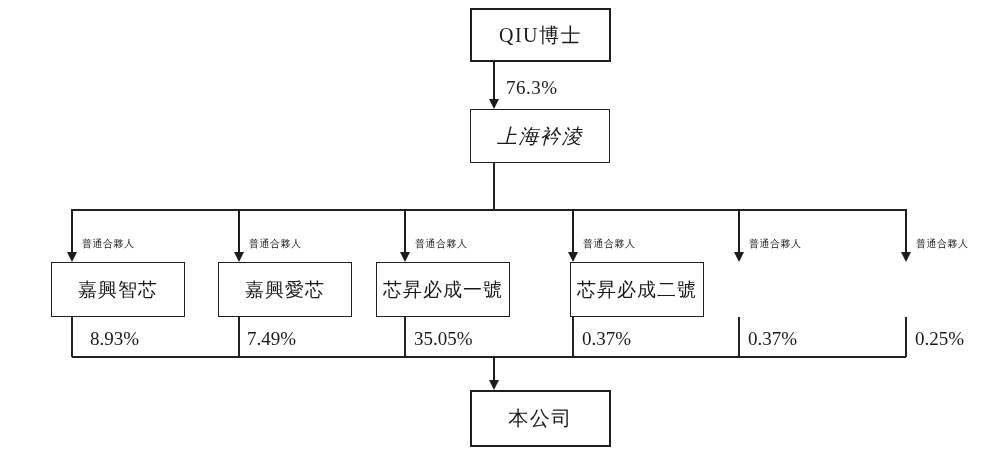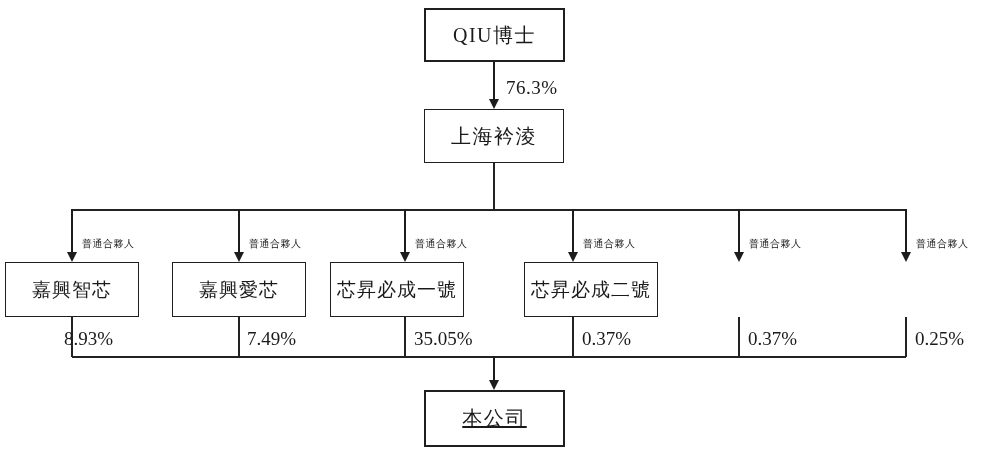--- a/index.html
+++ b/index.html
@@ -5,39 +5,39 @@
   * { margin:0; padding:0; box-sizing:border-box; }
   html,body { background:#ffffff; }
   .canvas {
     position:relative; width:1000px; height:453px; background:#ffffff;
     font-family:"Liberation Serif","DejaVu Serif",serif; color:#1a1a1a;
     overflow:hidden;
   }
   .node {
     position:absolute; border:1.5px solid #1f1f1f; background:#ffffff;
     display:flex; align-items:center; justify-content:center;
-    font-size:20px; letter-spacing:1.5px; white-space:nowrap;
+    font-size:20px; letter-spacing:1.5px; white-space:nowrap;margin-left:46px;
   }
   .node.major { border-width:2px; }
   .branch { top:262px; width:134px; height:55px; font-size:19px; letter-spacing:1px; }
   .vline { position:absolute; width:1.5px; background:#222222; }
   .hline { position:absolute; height:1.5px; background:#222222; }
   .aline { position:absolute; width:2px; background:#1c1c1c; }
   .ah {
     position:absolute; width:0; height:0;
     border-left:5.5px solid transparent; border-right:5.5px solid transparent;
     border-top:10px solid #1c1c1c;
   }
   .lbl { position:absolute; font-size:10px; white-space:nowrap; letter-spacing:0.5px; }
   .pct { position:absolute; font-size:19px; white-space:nowrap; }
 
   
   .n-root    { left:424px; top:8px;   width:141px; height:54px; }
-  .n-holding { left:424px; top:109px; width:140px; height:54px; }
-  .n-company { left:424px; top:390px; width:141px; height:57px;text-decoration:underline; }
+  .n-holding { left:424px; top:109px; width:140px; height:54px;font-style:italic; }
+  .n-company { left:424px; top:390px; width:141px; height:57px; }
   .edge-root    { left:493px; top:62px;  height:38px; }
   .ah-root      { left:488.5px; top:99px; }
   .lbl-own-root { left:506px; top:77px; font-size:19px; }
   .edge-holding { left:493px; top:163px; height:47px; }
   .bus-top      { left:72px; top:209px; width:834px; }
   .bus-bottom   { left:72px; top:356px; width:834px; }
   .edge-company { left:493px; top:356px; height:25px; }
   .ah-company   { left:488.5px; top:380px; }
 
   
@@ -46,21 +46,21 @@
   .ar-1{left:71px;top:209px;height:44px} .ar-2{left:238px;top:209px;height:44px}
   .ar-3{left:404px;top:209px;height:44px}.ar-4{left:572px;top:209px;height:44px}
   .ar-5{left:738px;top:209px;height:44px}.ar-6{left:905px;top:209px;height:44px}
   .ah-1{left:66.5px;top:252px} .ah-2{left:233.5px;top:252px} .ah-3{left:399.5px;top:252px}
   .ah-4{left:567.5px;top:252px}.ah-5{left:733.5px;top:252px} .ah-6{left:900.5px;top:252px}
   .pl-1{left:82px;top:237px}  .pl-2{left:249px;top:237px} .pl-3{left:415px;top:237px}
   .pl-4{left:583px;top:237px} .pl-5{left:749px;top:237px} .pl-6{left:916px;top:237px}
   .cn-1{left:71px;top:317px;height:40px} .cn-2{left:238px;top:317px;height:40px}
   .cn-3{left:404px;top:317px;height:40px}.cn-4{left:572px;top:317px;height:40px}
   .cn-5{left:738px;top:317px;height:40px}.cn-6{left:905px;top:317px;height:40px}
-  .pc-1{left:64px;top:328px}  .pc-2{left:247px;top:328px} .pc-3{left:414px;top:328px}
+  .pc-1{left:90px;top:328px}  .pc-2{left:247px;top:328px} .pc-3{left:414px;top:328px}
   .pc-4{left:582px;top:328px} .pc-5{left:748px;top:328px} .pc-6{left:915px;top:328px}
 </style>
 </head>
 <body>
 
 <div class="canvas">
 
   <div class="node major n-root">QIU博士</div>
   <div class="aline edge-root"></div>
   <div class="ah ah-root"></div>

